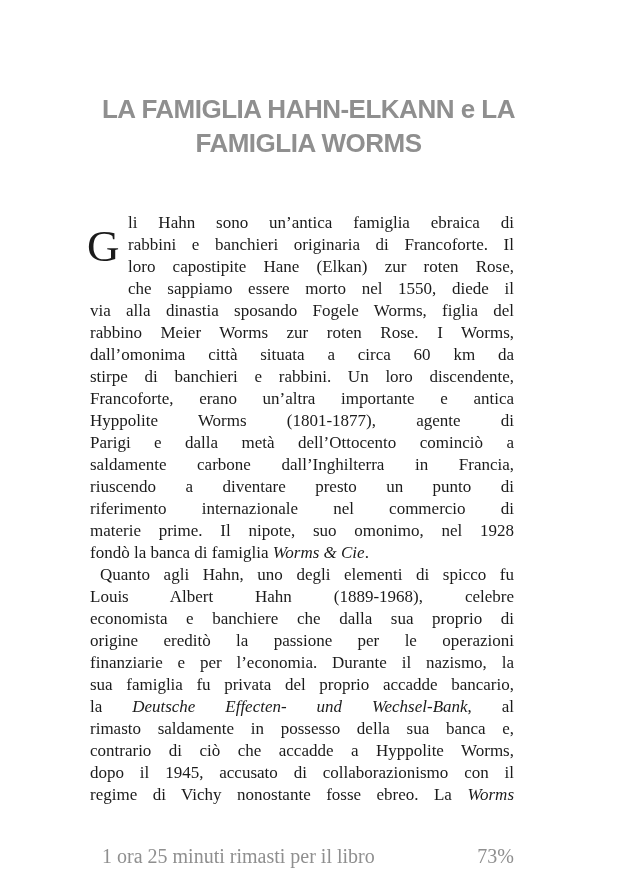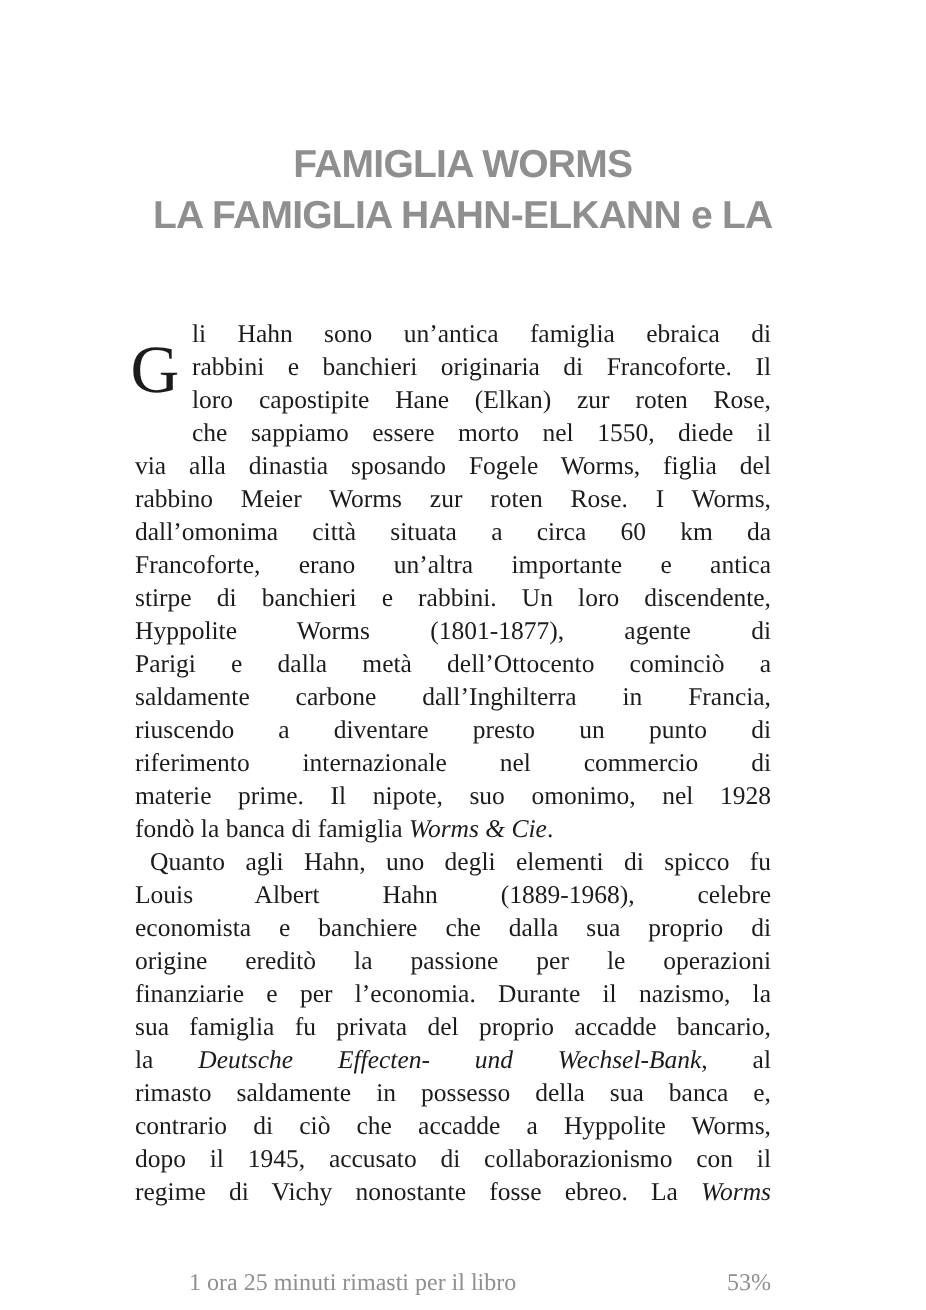--- a/index.html
+++ b/index.html
@@ -50,48 +50,47 @@
     line-height:45px;
     color:#1b1b1b;
   }
   .reader-footer{
     position:absolute;
     left:102px;right:103px;top:846px;
     display:flex;
     justify-content:space-between;
     align-items:baseline;
     font-family:"Liberation Serif", serif;
-    font-size:16px;
+    font-size:20px;
     line-height:20px;
     color:#8f8f8f;
-    margin-left:24px;
   }
 </style>
 </head>
 <body>
 
 <div class="page">
 
   <div class="chapter-title">
+    <div>LA FAMIGLIA HAHN-ELKANN e LA</div>
     <div>FAMIGLIA WORMS</div>
-    <div>LA FAMIGLIA HAHN-ELKANN e LA</div>
   </div>
 
   <div class="book-text">
     <div class="para">
       <span class="drop-cap">G</span>
     <div class="line wrap"><span>li Hahn sono un’antica famiglia ebraica di</span></div>
         <div class="line wrap"><span>rabbini e banchieri originaria di Francoforte. Il</span></div>
         <div class="line wrap"><span>loro capostipite Hane (Elkan) zur roten Rose,</span></div>
         <div class="line wrap"><span>che sappiamo essere morto nel 1550, diede il</span></div>
         <div class="line"><span>via alla dinastia sposando Fogele Worms, figlia del</span></div>
         <div class="line"><span>rabbino Meier Worms zur roten Rose. I Worms,</span></div>
         <div class="line"><span>dall’omonima città situata a circa 60 km da</span></div>
+        <div class="line"><span>stirpe di banchieri e rabbini. Un loro discendente,</span></div>
         <div class="line"><span>Francoforte, erano un’altra importante e antica</span></div>
-        <div class="line"><span>stirpe di banchieri e rabbini. Un loro discendente,</span></div>
         <div class="line"><span>Hyppolite Worms (1801-1877), agente di</span></div>
         <div class="line"><span>Parigi e dalla metà dell’Ottocento cominciò a</span></div>
         <div class="line"><span>saldamente carbone dall’Inghilterra in Francia,</span></div>
         <div class="line"><span>riuscendo a diventare presto un punto di</span></div>
         <div class="line"><span>riferimento internazionale nel commercio di</span></div>
         <div class="line"><span>materie prime. Il nipote, suo omonimo, nel 1928</span></div>
         <div class="line short"><span>fondò la banca di famiglia </span><i>Worms &amp; Cie</i><span>.</span></div>
       </div>
     <div class="para">
         <div class="line pindent"><span>Quanto agli Hahn, uno degli elementi di spicco fu</span></div>
@@ -103,16 +102,16 @@
         <div class="line"><span>la </span><i>Deutsche Effecten- und Wechsel-Bank</i><span>, al</span></div>
         <div class="line"><span>rimasto saldamente in possesso della sua banca e,</span></div>
         <div class="line"><span>contrario di ciò che accadde a Hyppolite Worms,</span></div>
         <div class="line"><span>dopo il 1945, accusato di collaborazionismo con il</span></div>
         <div class="line"><span>regime di Vichy nonostante fosse ebreo. La </span><i>Worms</i></div>
       </div>
   </div>
 
   <div class="reader-footer">
     <span>1 ora 25 minuti rimasti per il libro</span>
-    <span>53%</span>
+    <span>73%</span>
   </div>
 
 </div>
 
 </body></html>

